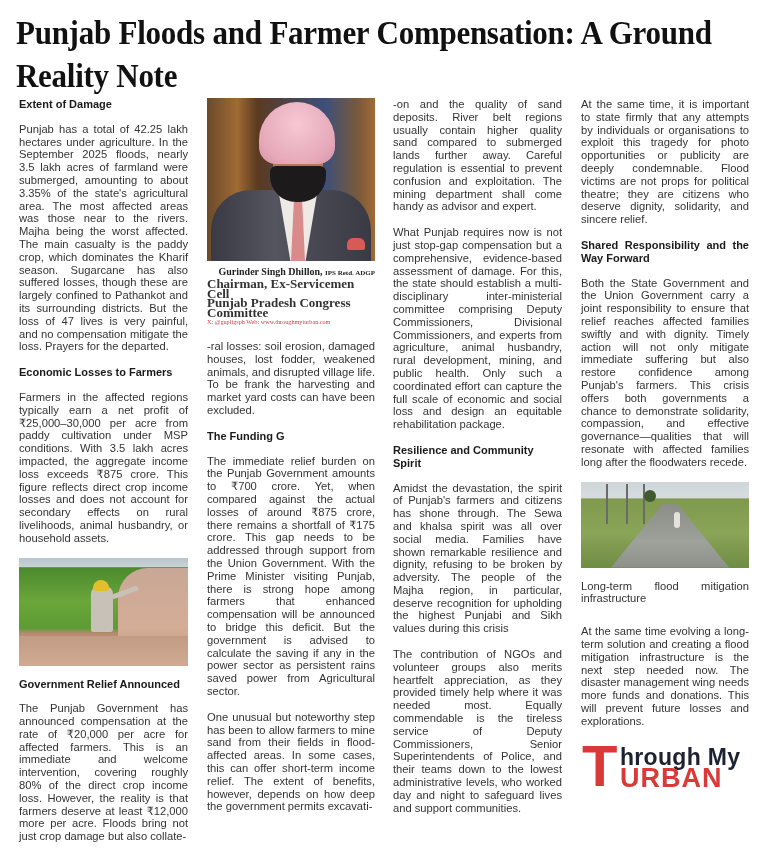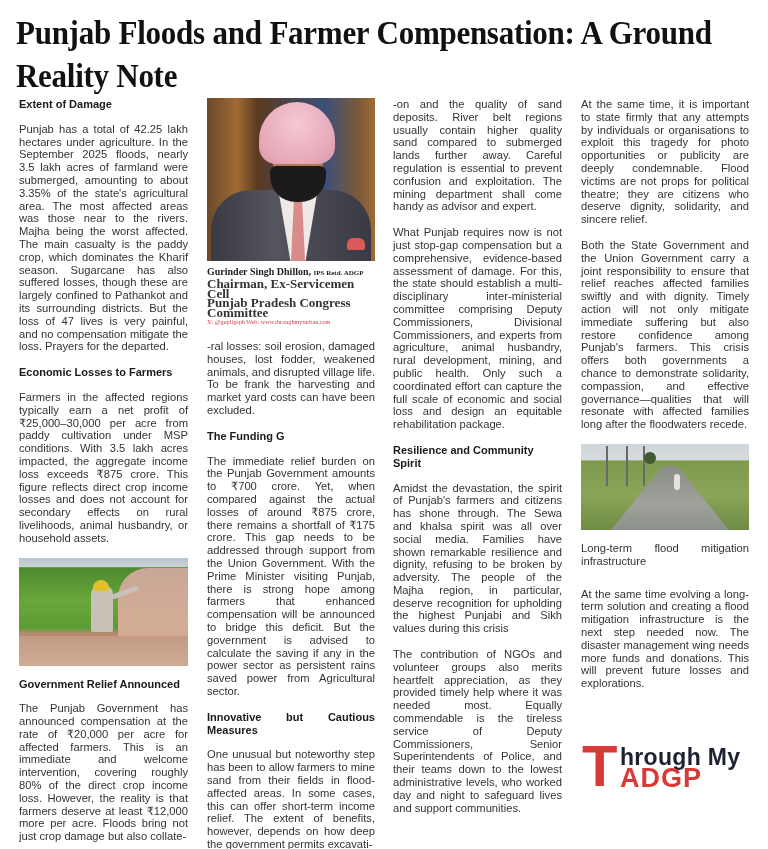--- a/index.html
+++ b/index.html
@@ -50,21 +50,21 @@
   .portrait .suit { position: absolute; left: 4px; top: 92px; width: 160px; height: 71px;
     background: linear-gradient(90deg, #3a3a44, #55555f 40%, #4a4a55 60%, #3a3a44); border-radius: 40px 40px 0 0; }
   .portrait .shirt { position: absolute; left: 72px; top: 96px; width: 38px; height: 67px;
     background: #efe9e6; clip-path: polygon(0 0, 100% 0, 70% 100%, 30% 100%); }
   .portrait .tie { position: absolute; left: 84px; top: 104px; width: 14px; height: 59px;
     background: #d98a8a; clip-path: polygon(20% 0, 80% 0, 100% 100%, 0 100%); }
   .portrait .pocket { position: absolute; left: 140px; top: 140px; width: 18px; height: 12px;
     background: #d85a56; border-radius: 6px 6px 2px 2px; }
 
   .byline { font-family: "Liberation Serif", "DejaVu Serif", serif; color: #222; margin-bottom: 14px; }
-  .byline .name { font-size: 10px; line-height: 11px; font-weight: bold; }
+  .byline .name { font-size: 10px; line-height: 11px; font-weight: bold; text-align: right; }
   .byline .rank { font-size: 7px; font-weight: bold; }
   .byline .line { font-size: 13px; line-height: 9.5px; font-weight: bold; color: #333; }
   .byline .contact { font-size: 6.2px; line-height: 9px; color: #d04050; white-space: nowrap; }
 
   .canal-photo { width: 168px; height: 86px; margin-top: 0px; margin-bottom: 12px;
     background: linear-gradient(180deg, #cfd6da 0%, #d6dcde 18%, #7f9a4e 20%, #8aa458 60%, #6f8c44 100%); }
   .canal-photo .canal { position: absolute; left: 30px; top: 22px; width: 118px; height: 64px;
     background: linear-gradient(180deg, #8a8e86, #9ea29a 60%, #8c908a);
     clip-path: polygon(44% 0, 56% 0, 100% 100%, 0 100%); }
   .canal-photo .pole { position: absolute; top: 2px; width: 2px; height: 40px; background: #6a6a6a; }
@@ -117,49 +117,49 @@
     <div class="line">Chairman, Ex-Servicemen Cell</div>
     <div class="line">Punjab Pradesh Congress Committee</div>
     <div class="contact">X: @gupligsph  Web: www.throughmyturban.com</div>
   </div>
 
   <p class="p">-ral losses: soil erosion, damaged houses, lost fodder, weakened animals, and disrupted village life. To be frank the harvesting and market yard costs can have been excluded.</p>
 
   <div class="h">The Funding G</div>
   <p class="p">The immediate relief burden on the Punjab Government amounts to ₹700 crore. Yet, when compared against the actual losses of around ₹875 crore, there remains a shortfall of ₹175 crore. This gap needs to be addressed through support from the Union Government. With the Prime Minister visiting Punjab, there is strong hope among farmers that enhanced compensation will be announced to bridge this deficit. But the government is advised to calculate the saving if any in the power sector as persistent rains saved power from Agricultural sector.</p>
 
-  <div class="h justify-multi">Innovative but Cautious Measures</div>
   <p class="p">One unusual but noteworthy step has been to allow farmers to mine sand from their fields in flood-affected areas. In some cases, this can offer short-term income relief. The extent of benefits, however, depends on how deep the government permits excavati-</p>
 </div>
 
 <div class="col col3">
   <p class="p">-on and the quality of sand deposits. River belt regions usually contain higher quality sand compared to submerged lands further away. Careful regulation is essential to prevent confusion and exploitation. The mining department shall come handy as advisor and expert.</p>
 
   <p class="p">What Punjab requires now is not just stop-gap compensation but a comprehensive, evidence-based assessment of damage. For this, the state should establish a multi-disciplinary inter-ministerial committee comprising Deputy Commissioners, Divisional Commissioners, and experts from agriculture, animal husbandry, rural development, mining, and public health. Only such a coordinated effort can capture the full scale of economic and social loss and design an equitable rehabilitation package.</p>
 
   <div class="h">Resilience and Community Spirit</div>
   <p class="p">Amidst the devastation, the spirit of Punjab's farmers and citizens has shone through. The Sewa and khalsa spirit was all over social media. Families have shown remarkable resilience and dignity, refusing to be broken by adversity. The people of the Majha region, in particular, deserve recognition for upholding the highest Punjabi and Sikh values during this crisis</p>
   <p class="p">The contribution of NGOs and volunteer groups also merits heartfelt appreciation, as they provided timely help where it was needed most. Equally commendable is the tireless service of Deputy Commissioners, Senior Superintendents of Police, and their teams down to the lowest administrative levels, who worked day and night to safeguard lives and support communities.</p>
 </div>
 
 <div class="col col4">
   <p class="p">At the same time, it is important to state firmly that any attempts by individuals or organisations to exploit this tragedy for photo opportunities or publicity are deeply condemnable. Flood victims are not props for political theatre; they are citizens who deserve dignity, solidarity, and sincere relief.</p>
 
+  <div class="h justify-multi">Shared Responsibility and the Way Forward</div>
   <p class="p">Both the State Government and the Union Government carry a joint responsibility to ensure that relief reaches affected families swiftly and with dignity. Timely action will not only mitigate immediate suffering but also restore confidence among Punjab's farmers. This crisis offers both governments a chance to demonstrate solidarity, compassion, and effective governance—qualities that will resonate with affected families long after the floodwaters recede.</p>
 
   <div class="photo canal-photo" title="Flooded field channel">
     <div class="pole" style="left:25px"></div>
     <div class="pole" style="left:45px"></div>
     <div class="pole" style="left:62px"></div>
     <div class="tree"></div>
     <div class="canal"></div>
     <div class="person"></div>
   </div>
 
   <p class="caption">Long-term flood mitigation infrastructure</p>
   <p class="p">At the same time evolving a long-term solution and creating a flood mitigation infrastructure is the next step needed now. The disaster management wing needs more funds and donations. This will prevent future losses and explorations.</p>
 </div>
 
 <div class="logo">
   <span class="bigT">T</span>
   <span class="rough">hrough My</span>
-  <span class="urban">ADGP</span>
+  <span class="urban">URBAN</span>
 </div>
 
 </body></html>

